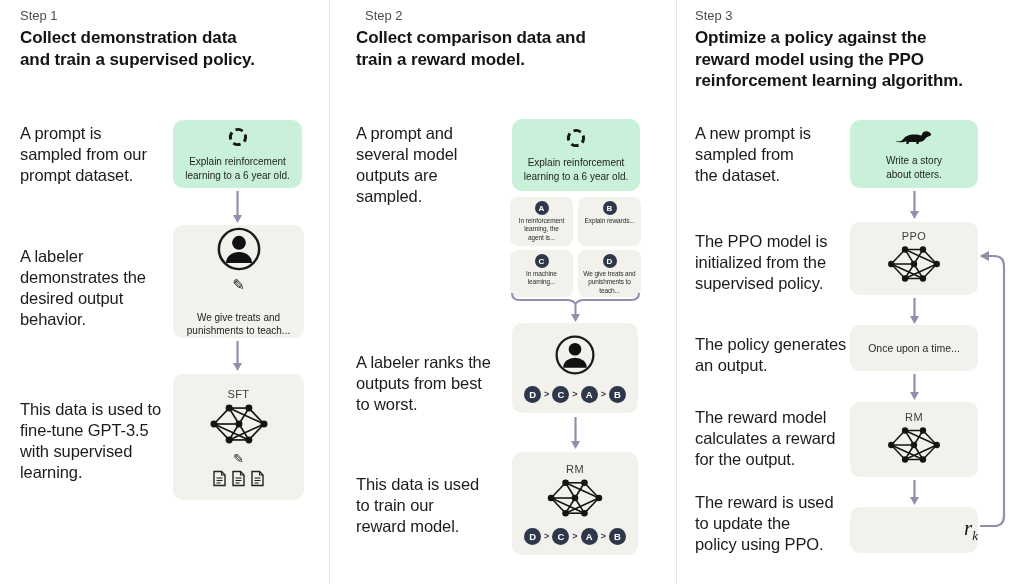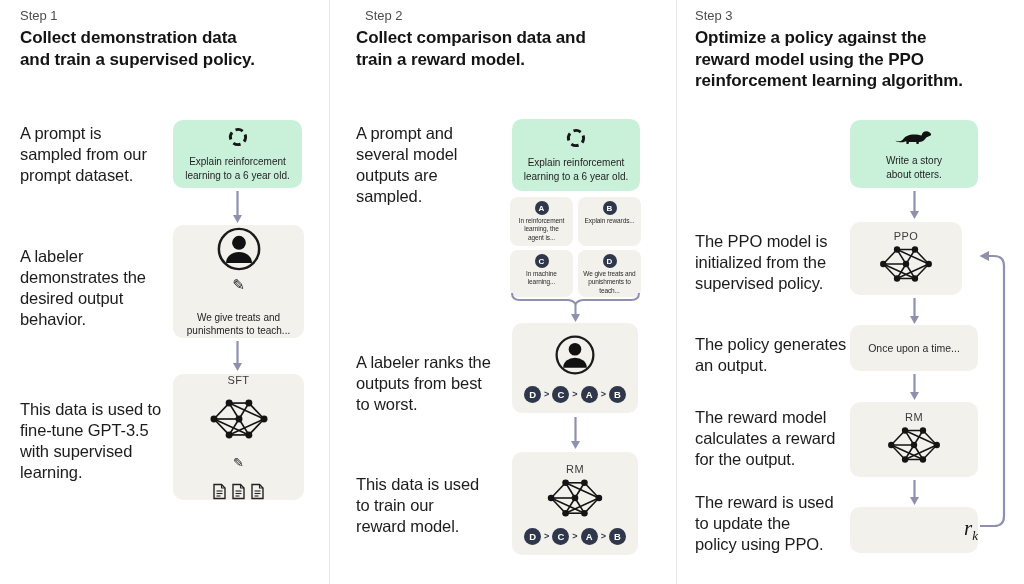--- a/index.html
+++ b/index.html
@@ -79,21 +79,21 @@
 
   <svg class="arr" style="left:230px;top:341px;" width="15" height="30">
     <line x1="7.5" y1="0" x2="7.5" y2="23" stroke="#8e90ae" stroke-width="2.2"></line>
       <polygon points="3,22 12,22 7.5,30" fill="#8e90ae"></polygon>
   </svg>
 
   <div class="cap" style="left:20px;top:399px;">This data is used to
 fine-tune GPT-3.5
 with supervised
 learning.</div>
-  <div class="box gray" style="left:173px;top:374px;width:131px;height:126px;justify-content:space-between;">
+  <div class="box gray" style="left:173px;top:374px;width:131px;height:126px;">
     <div class="modlabel">SFT</div>
     <span>
       <svg width="64" height="44" viewBox="0 0 80 58">
         <g stroke="#141414" stroke-width="2.2">
           <line x1="7" y1="29" x2="27" y2="8"></line>
             <line x1="7" y1="29" x2="40" y2="29"></line>
             <line x1="7" y1="29" x2="27" y2="50"></line>
             <line x1="7" y1="29" x2="53" y2="50"></line>
           <line x1="27" y1="8" x2="53" y2="8"></line>
             <line x1="27" y1="8" x2="40" y2="29"></line>
@@ -261,39 +261,42 @@
       <span class="sep">&gt;</span>
       <span class="badge">B</span>
     </div>
   </div>
 
   <div class="step" style="left:695px;top:8px;">Step 3</div>
   <div class="title" style="left:695px;top:27px;">Optimize a policy against the
 reward model using the PPO
 reinforcement learning algorithm.</div>
 
+  <div class="cap" style="left:695px;top:123px;">A new prompt is
+sampled from
+the dataset.</div>
   <div class="box green" style="left:850px;top:120px;width:128px;height:68px;">
     <span>
       <svg width="40" height="20" viewBox="0 0 40 20">
         <path d="M1.5 13.5 C4 15 7 14.5 9 12.5 C10.5 9.5 15 7.5 20 7.5 C23 7.5 26 8 27.5 8.5 C28 5.5 30.5 4 32.5 4.2 C34.5 4.4 36.5 5.5 37 7 C37.5 8.2 36.5 8.6 35.5 9 C34 9.6 32.5 10 31.5 11.5 C30.5 13.5 28 14.8 25 15 L24.5 17 L22.5 17 L22.3 15 L15 15 L14.5 17 L12.5 17 L12.3 14.3 C10.5 14.8 8.5 15.5 6 15.2 C3.5 15 2 14.5 1.5 13.5 Z" fill="#111"></path>
       </svg>
     </span>
     <div class="boxtext">Write a story
 about otters.</div>
   </div>
 
   <svg class="arr" style="left:907px;top:191px;" width="15" height="28">
     <line x1="7.5" y1="0" x2="7.5" y2="21" stroke="#8e90ae" stroke-width="2.2"></line>
       <polygon points="3,20 12,20 7.5,28" fill="#8e90ae"></polygon>
   </svg>
 
   <div class="cap" style="left:695px;top:231px;">The PPO model is
 initialized from the
 supervised policy.</div>
-  <div class="box gray" style="left:850px;top:222px;width:112px;height:73px;">
+  <div class="box gray" style="left:850px;top:222px;width:128px;height:73px;">
     <div class="modlabel">PPO</div>
     <span>
       <svg width="56" height="40" viewBox="0 0 80 58">
         <g stroke="#141414" stroke-width="2.2">
           <line x1="7" y1="29" x2="27" y2="8"></line>
             <line x1="7" y1="29" x2="40" y2="29"></line>
             <line x1="7" y1="29" x2="27" y2="50"></line>
             <line x1="7" y1="29" x2="53" y2="50"></line>
           <line x1="27" y1="8" x2="53" y2="8"></line>
             <line x1="27" y1="8" x2="40" y2="29"></line>

